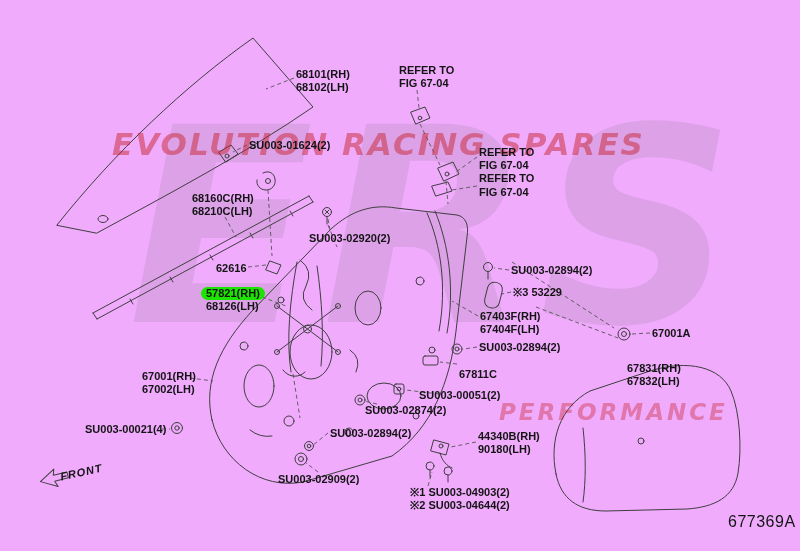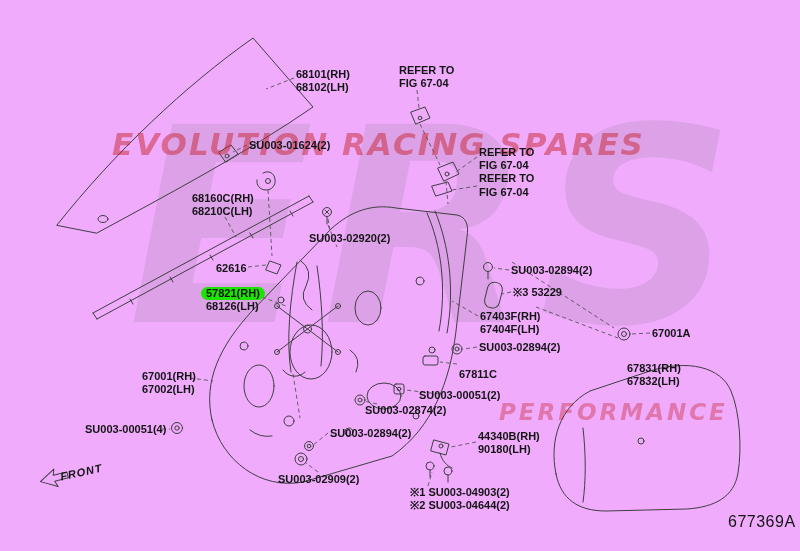--- a/index.html
+++ b/index.html
@@ -275,21 +275,21 @@
   <div class="lbl" style="left:365px;top:404px">
     <div>SU003-02874(2)</div>
   </div>
 
   <div class="lbl" style="left:627px;top:362px">
     <div>67831(RH)</div>
     <div>67832(LH)</div>
   </div>
 
   <div class="lbl" style="left:85px;top:423px">
-    <div>SU003-00051(4)</div>
+    <div>SU003-00021(4)</div>
   </div>
 
   <div class="lbl" style="left:330px;top:427px">
     <div>SU003-02894(2)</div>
   </div>
 
   <div class="lbl" style="left:478px;top:430px">
     <div>44340B(RH)</div>
     <div>90180(LH)</div>
   </div>

